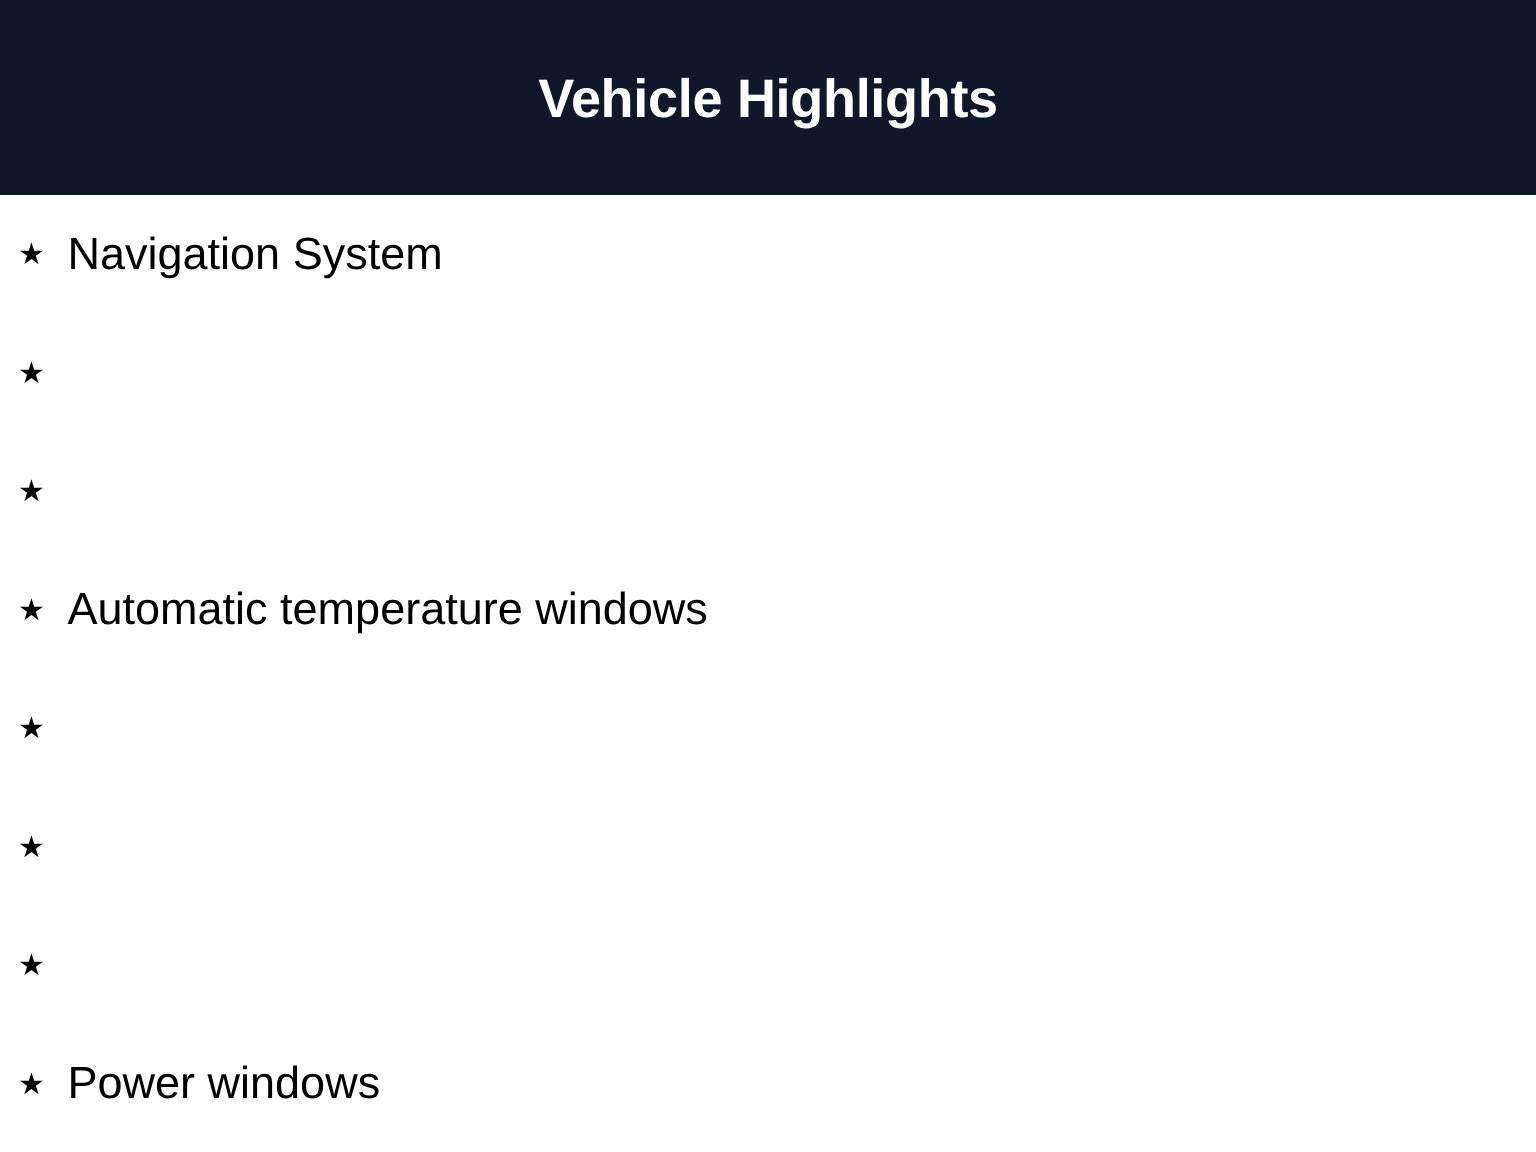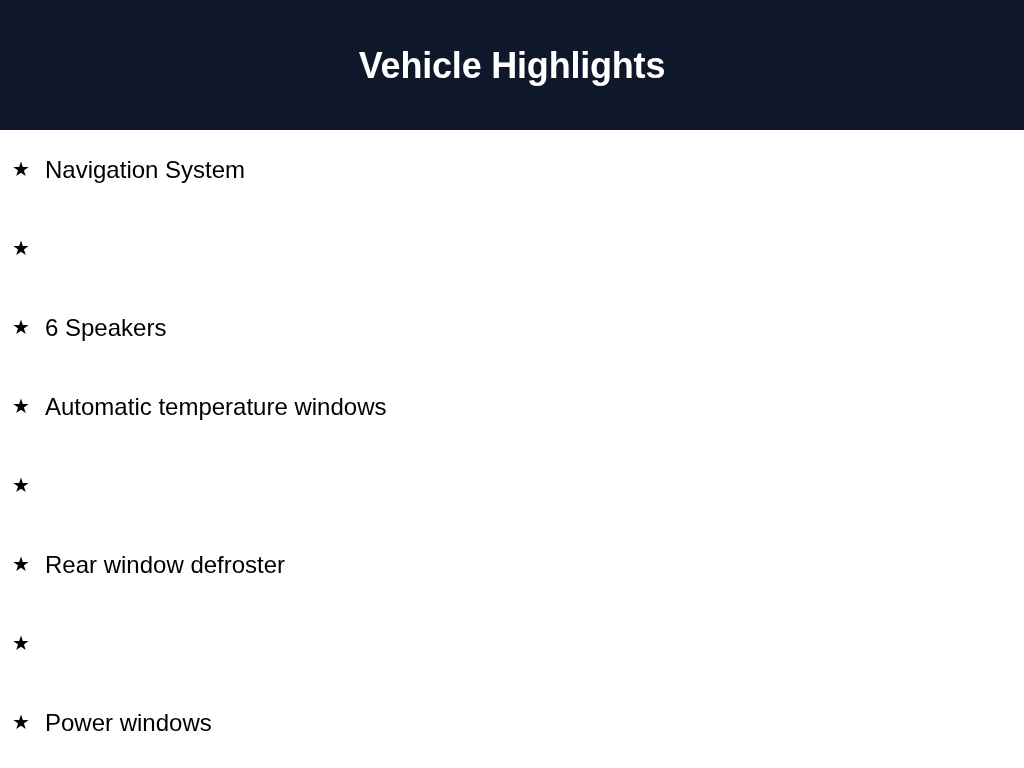--- a/index.html
+++ b/index.html
@@ -77,21 +77,21 @@
     line-height: 1;
     color: #000000;
     text-align: left;
     font-family: "DejaVu Sans", sans-serif;
     transform: translateY(-1px);
   }
   .highlight-label {
     flex: 0 1 auto;
     margin-left: 16px;
     font-family: "Liberation Sans", sans-serif;
-    font-size: 24px;
+    font-size: 30px;
     line-height: 1;
     color: #000000;
     white-space: nowrap;
   }
 </style>
 </head>
 <body>
 
 <div id="page">
 
@@ -105,35 +105,33 @@
       <span class="bullet-star">★</span>
       <span class="highlight-label">Navigation System</span>
     </li>
 
     <li class="highlight-item">
       <span class="bullet-star">★</span>
     </li>
 
     <li class="highlight-item">
       <span class="bullet-star">★</span>
-      <span class="highlight-label">6 Speakers</span>
     </li>
 
     <li class="highlight-item">
       <span class="bullet-star">★</span>
       <span class="highlight-label">Automatic temperature windows</span>
     </li>
 
     <li class="highlight-item">
       <span class="bullet-star">★</span>
     </li>
 
     <li class="highlight-item">
       <span class="bullet-star">★</span>
-      <span class="highlight-label">Rear window defroster</span>
     </li>
 
     <li class="highlight-item">
       <span class="bullet-star">★</span>
     </li>
 
     <li class="highlight-item">
       <span class="bullet-star">★</span>
       <span class="highlight-label">Power windows</span>
     </li>

